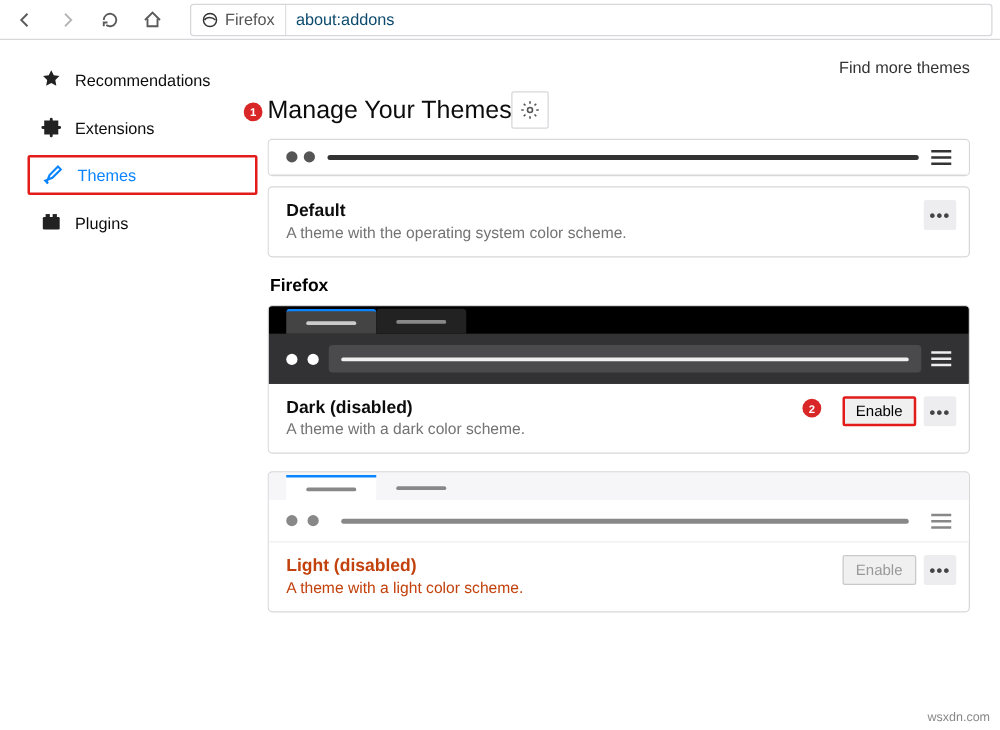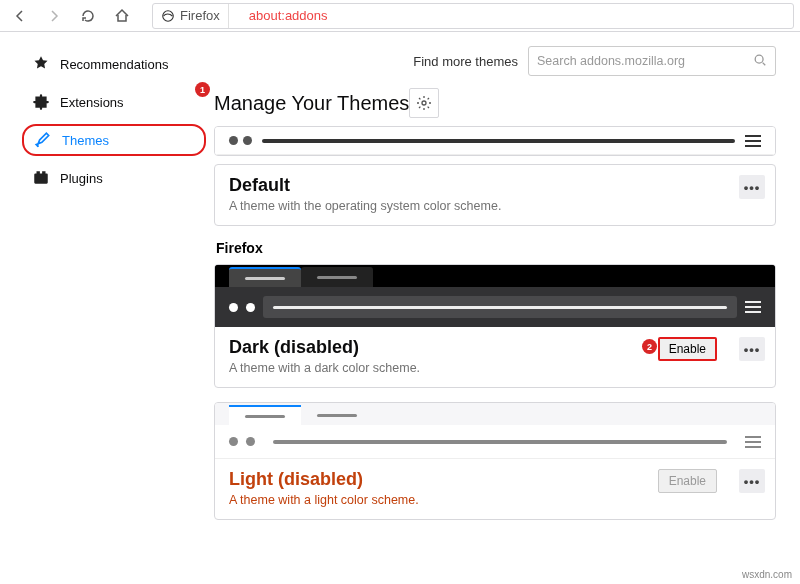--- a/index.html
+++ b/index.html
@@ -5,47 +5,47 @@
 * { box-sizing: border-box; margin: 0; padding: 0; }
 body { font-family: "Segoe UI", Arial, sans-serif; font-size: 13px; background: #fff; width: 800px; height: 584px; overflow: hidden; position: relative; }
 
 
 .toolbar { display: flex; align-items: center; height: 32px; border-bottom: 1px solid #d7d7db; padding: 0 6px; gap: 6px; }
 .tbtn { width: 28px; height: 28px; display: flex; align-items: center; justify-content: center; color: #5a5a5a; border-radius: 4px; }
 .tbtn svg { width: 16px; height: 16px; }
 .tbtn.disabled { color: #b5b5b5; }
 .urlbar { flex: 1; display: flex; align-items: center; height: 26px; border: 1px solid #d7d7db; border-radius: 3px; background: #fff; font-size: 13px; color: #555; margin-left: 10px; }
 .urlbar .identity { display: flex; align-items: center; padding: 0 8px; border-right: 1px solid #e0e0e0; height: 100%; gap: 5px; }
-.urlbar .url { padding: 0 8px; color: #ef4444; margin-left: 12px; }
+.urlbar .url { padding: 0 8px; color: #0c4a6e; }
 
 
 .content { display: flex; height: calc(100% - 32px); padding-left: 14px; }
 .sidebar { width: 200px; padding: 16px 8px; }
 .navitem { display: flex; align-items: center; gap: 10px; padding: 6px 10px; height: 32px; color: #0c0c0d; border-radius: 2px; margin-bottom: 6px; position: relative; }
-.navitem.active { color: #0a84ff; border-radius: 14px; }
+.navitem.active { color: #0a84ff; }
 .navitem .nicon { width: 18px; height: 18px; display: flex; align-items: center; justify-content: center; }
 .highlight-box { border: 2px solid #e21b1b; }
 .badge { position: absolute; width: 15px; height: 15px; border-radius: 50%; background: #d92626; color: #fff; font-size: 9px; display: flex; align-items: center; justify-content: center; font-weight: bold; }
 
 .main { flex: 1; padding: 14px 24px 0 0; overflow: hidden; }
 .toprow { display: flex; justify-content: flex-end; align-items: center; gap: 10px; margin-bottom: 12px; }
 .findmore { font-size: 13px; color: #333; margin-left: 34px; }
 .searchbox { width: 248px; height: 30px; border: 1px solid #ccc; border-radius: 3px; display: flex; align-items: center; padding: 0 8px; color: #999; font-size: 12.5px; }
 .searchbox .sicon { margin-left: auto; }
 
 .heading-row { display: flex; align-items: center; justify-content: flex-start; margin-bottom: 8px; }
 .heading { font-size: 20px; font-weight: 400; color: #0c0c0d; }
 .gearbox { width: 30px; height: 30px; border: 1px solid #d7d7db; display: flex; align-items: center; justify-content: center; border-radius: 2px; }
 
 .card { border: 1px solid #d7d7db; border-radius: 4px; margin-bottom: 14px; background: #fff; overflow: hidden; }
 .card-body { padding: 10px 14px 12px; position: relative; }
-.card-title { font-size: 18px; font-weight: 700; color: #0c0c0d; margin-bottom: 3px; }
+.card-title { font-size: 14px; font-weight: 700; color: #0c0c0d; margin-bottom: 3px; }
 .card-desc { font-size: 12.5px; color: #737373; }
 .card-title.muted, .card-desc.muted { color: #c2410c; }
-.actionbtn { position: absolute; right: 58px; top: 10px; height: 24px; padding: 0 10px; border: 1px solid #c9c9c9; background: #f0f0f0; font-size: 12px; border-radius: 2px; display: flex; align-items: center; }
+.actionbtn { position: absolute; right: 42px; top: 10px; height: 24px; padding: 0 10px; border: 1px solid #c9c9c9; background: #f0f0f0; font-size: 12px; border-radius: 2px; display: flex; align-items: center; }
 .actionbtn.muted { color: #999; }
 .actionbtn.hl { border: 2px solid #e21b1b; padding: 0 9px; }
 .dots { position: absolute; right: 10px; top: 10px; width: 26px; height: 24px; background: #ededf0; display: flex; align-items: center; justify-content: center; border-radius: 2px; font-weight: bold; color: #444; letter-spacing: 1px; }
 
 .section-label { font-size: 14px; font-weight: 700; margin: 4px 0 8px 2px; }
 
 
 .preview { height: 28px; background: #fff; display: flex; align-items: center; padding: 0 14px; gap: 10px; border-bottom: 1px solid #eee; }
 .preview .pdots { display: flex; gap: 5px; }
 .preview .pdot { width: 9px; height: 9px; border-radius: 50%; background: #555; }
@@ -153,27 +153,20 @@
             <rect x="9" y="2" width="3" height="3"></rect>
           </svg>
         </span>
       <span>Plugins</span>
     </div>
   </div>
 
   <div class="main">
     <div class="toprow">
       <span class="findmore">Find more themes</span>
-      <div class="searchbox">
-        <span>Search addons.mozilla.org</span>
-        <span class="sicon"><svg width="14" height="14" viewBox="0 0 16 16" fill="none" stroke="#999" stroke-width="1.5">
-              <circle cx="7" cy="7" r="4.5"></circle>
-              <path d="M11 11l3 3"></path>
-            </svg></span>
-      </div>
     </div>
 
     <div class="heading-row">
       <div class="heading">Manage Your Themes</div>
       <div class="gearbox">
         <svg width="16" height="16" viewBox="0 0 16 16" fill="none" stroke="#555" stroke-width="1.3">
             <circle cx="8" cy="8" r="2"></circle>
             <path d="M8 1v2M8 13v2M1 8h2M13 8h2M3 3l1.4 1.4M11.6 11.6L13 13M13 3l-1.4 1.4M4.4 11.6L3 13"></path>
           </svg>
       </div>

